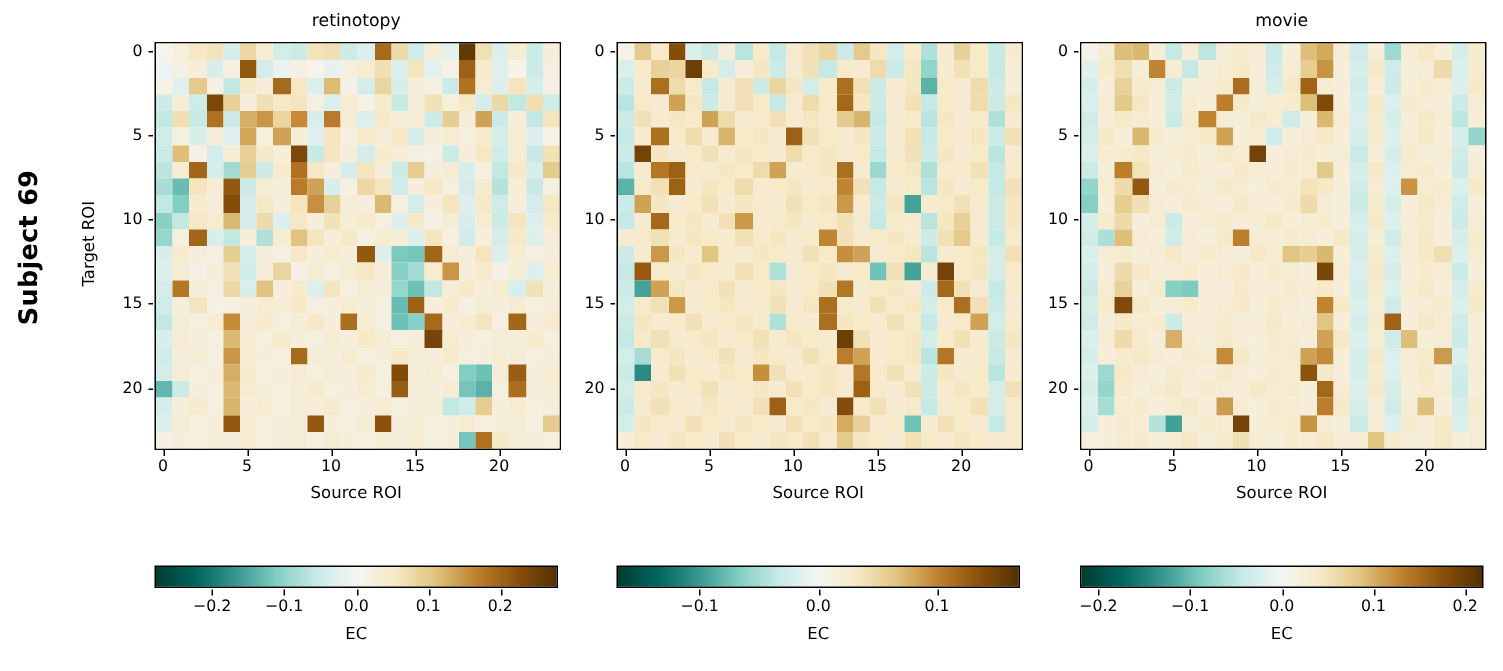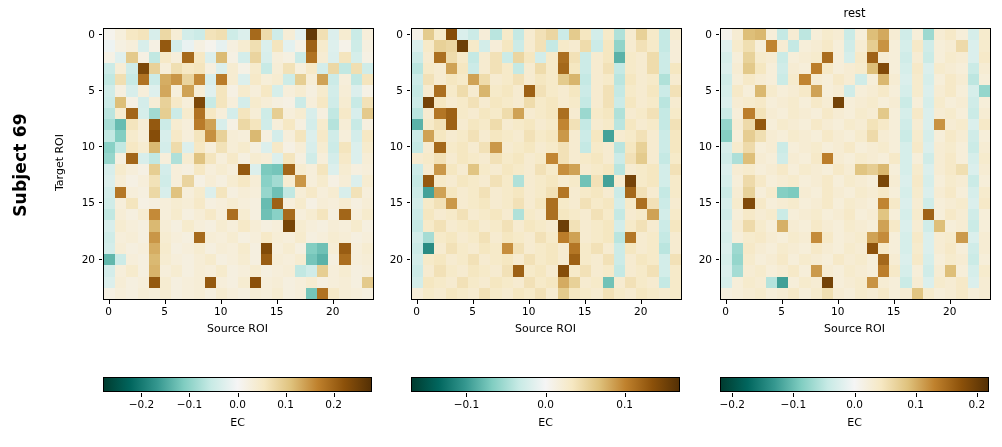--- a/index.html
+++ b/index.html
@@ -91,20 +91,21 @@
 <body>
 
 <div class="figure">
 
   <div class="row-label">
     <span>Subject 69</span>
   </div>
 
   <div id="panels-host">
       <div class="panel" style="left: 40px; width: 332px;">
+        <div class="panel-title" style="left: 63px; width: 269px;">retinotopy</div>
         <div class="axes" style="left: 63px; top: 28px; width: 269px; height: 270px;">
           <div class="grid">
             <div class="cell" style="background: rgb(245, 243, 236);"></div>
             <div class="cell" style="background: rgb(246, 239, 220);"></div>
             <div class="cell" style="background: rgb(246, 232, 196);"></div>
             <div class="cell" style="background: rgb(244, 228, 188);"></div>
             <div class="cell" style="background: rgb(216, 238, 235);"></div>
             <div class="cell" style="background: rgb(236, 216, 165);"></div>
             <div class="cell" style="background: rgb(246, 237, 213);"></div>
             <div class="cell" style="background: rgb(211, 237, 233);"></div>
@@ -1298,21 +1299,21 @@
         <div class="yticklabel" style="left: 0px; width: 55px; top: 89.875px;">5</div>
         <div class="tick ytick" style="left: 58.5px; top: 146.125px;"></div>
         <div class="yticklabel" style="left: 0px; width: 55px; top: 146.125px;">10</div>
         <div class="tick ytick" style="left: 58.5px; top: 202.375px;"></div>
         <div class="yticklabel" style="left: 0px; width: 55px; top: 202.375px;">15</div>
         <div class="tick ytick" style="left: 58.5px; top: 258.625px;"></div>
         <div class="yticklabel" style="left: 0px; width: 55px; top: 258.625px;">20</div>
         <div class="xlabel" style="left: 63px; width: 269px; top: 322px;">Source ROI</div>
       </div>
       <div class="panel" style="left: 657px; width: 332px;">
-        <div class="panel-title" style="left: 63px; width: 269px;">rest</div>
+        <div class="panel-title" style="left: 63px; width: 269px;">movie</div>
         <div class="axes" style="left: 63px; top: 28px; width: 269px; height: 270px;">
           <div class="grid">
             <div class="cell" style="background: rgb(245, 242, 234);"></div>
             <div class="cell" style="background: rgb(246, 236, 211);"></div>
             <div class="cell" style="background: rgb(222, 191, 121);"></div>
             <div class="cell" style="background: rgb(218, 184, 112);"></div>
             <div class="cell" style="background: rgb(246, 238, 217);"></div>
             <div class="cell" style="background: rgb(197, 233, 228);"></div>
             <div class="cell" style="background: rgb(246, 236, 211);"></div>
             <div class="cell" style="background: rgb(189, 230, 224);"></div>

